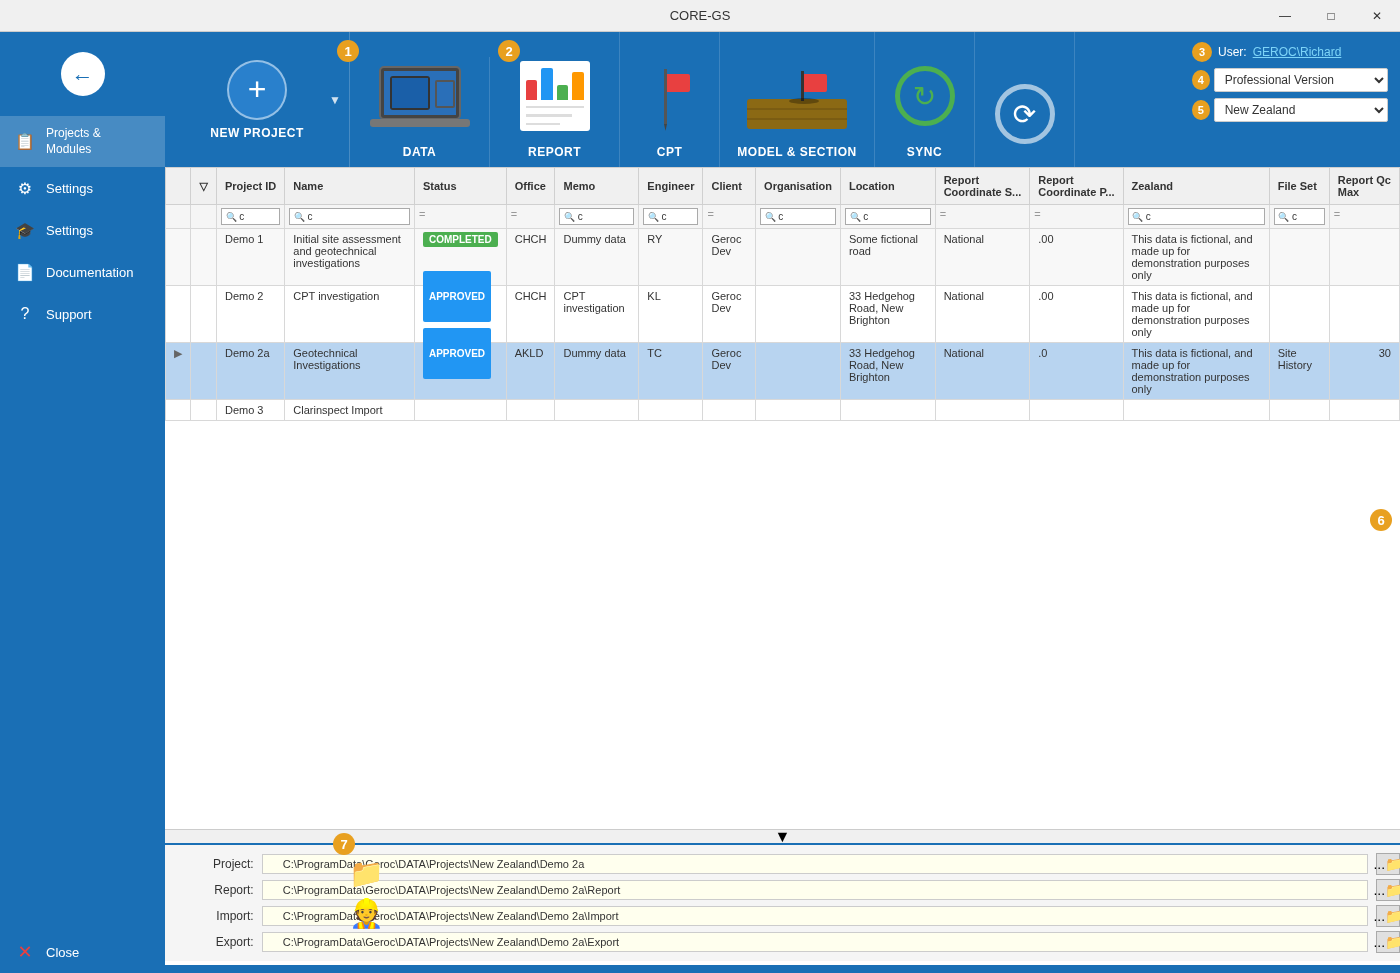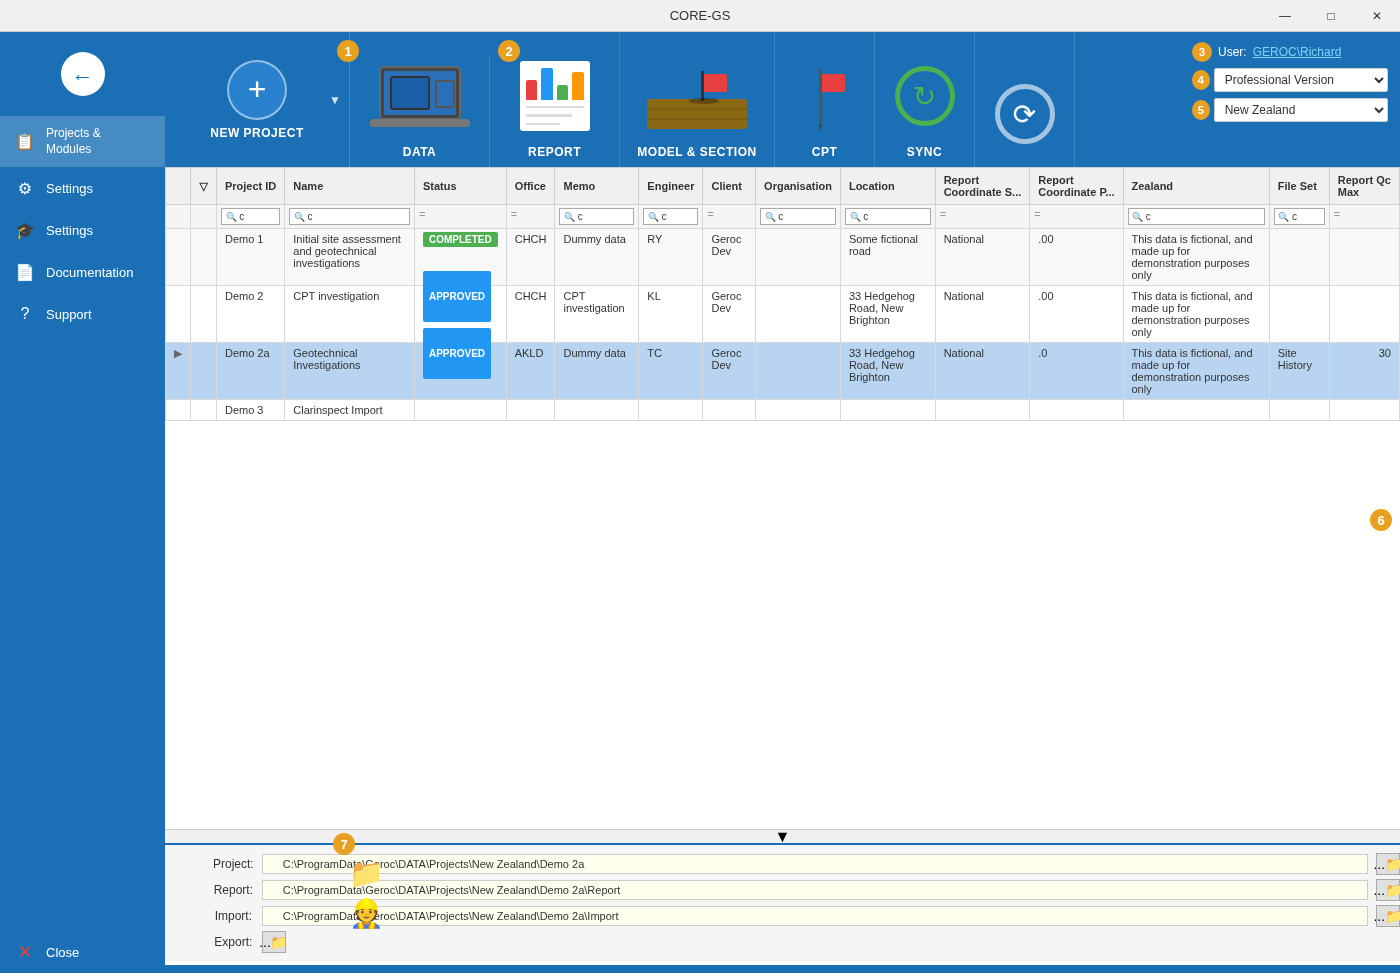--- a/index.html
+++ b/index.html
@@ -430,21 +430,21 @@
       grid-template-columns: auto 1fr auto;
       gap: 4px 8px;
       align-items: center;
       margin-left: 48px;
     }
 
     .path-label {
       font-size: 12px;
       color: #333;
       font-weight: 500;
-      text-align: center;
+      text-align: right;
     }
 
     .path-value {
       background: #ffffee;
       border: 1px solid #ccc;
       padding: 3px 20px;
       font-size: 11px;
       color: #333;
     }
 
@@ -577,47 +577,47 @@
               <div class="report-bar" style="height:28px; background:#FF9800;"></div>
             </div>
             <div style="width:100%; height:3px; background:#ddd; margin-top:2px;"></div>
             <div style="width:80%; height:3px; background:#ddd; margin-top:2px;"></div>
             <div style="width:60%; height:3px; background:#ddd; margin-top:2px;"></div>
           </div>
         </div>
         <div class="tab-label">REPORT</div>
       </div>
 
-      <div class="toolbar-tab" style="min-width: 155px;">
-        <div class="tab-image">
-          <svg width="110" height="75" viewBox="0 0 110 75">
-
-            <rect x="5" y="40" width="100" height="30" rx="3" fill="#8B6914"></rect>
-
-            <line x1="5" y1="50" x2="105" y2="50" stroke="#6b5010" stroke-width="1"></line>
-            <line x1="5" y1="60" x2="105" y2="60" stroke="#6b5010" stroke-width="1"></line>
-
-            <rect x="60" y="15" width="25" height="18" rx="2" fill="#e84040"></rect>
-            <rect x="59" y="12" width="3" height="30" fill="#333"></rect>
-
-            <ellipse cx="62" cy="42" rx="15" ry="3" fill="rgba(0,0,0,0.3)"></ellipse>
-          </svg>
-        </div>
-        <div class="tab-label">MODEL &amp; SECTION</div>
-      </div>
-
       <div class="toolbar-tab cpt-section">
         <div class="tab-image">
           <svg width="70" height="75" viewBox="0 0 70 75">
             <rect x="30" y="15" width="25" height="18" rx="2" fill="#e84040"></rect>
             <rect x="29" y="10" width="3" height="55" fill="#555"></rect>
             <polygon points="29,65 32,65 30.5,72" fill="#444"></polygon>
           </svg>
         </div>
         <div class="tab-label">CPT</div>
+      </div>
+
+      <div class="toolbar-tab" style="min-width: 155px;">
+        <div class="tab-image">
+          <svg width="110" height="75" viewBox="0 0 110 75">
+
+            <rect x="5" y="40" width="100" height="30" rx="3" fill="#8B6914"></rect>
+
+            <line x1="5" y1="50" x2="105" y2="50" stroke="#6b5010" stroke-width="1"></line>
+            <line x1="5" y1="60" x2="105" y2="60" stroke="#6b5010" stroke-width="1"></line>
+
+            <rect x="60" y="15" width="25" height="18" rx="2" fill="#e84040"></rect>
+            <rect x="59" y="12" width="3" height="30" fill="#333"></rect>
+
+            <ellipse cx="62" cy="42" rx="15" ry="3" fill="rgba(0,0,0,0.3)"></ellipse>
+          </svg>
+        </div>
+        <div class="tab-label">MODEL &amp; SECTION</div>
       </div>
 
       <div class="toolbar-tab sync-section">
         <div class="tab-image">
           <div class="sync-icon">↻</div>
         </div>
         <div class="tab-label">SYNC</div>
       </div>
 
       <div class="toolbar-tab refresh-section">
@@ -819,20 +819,21 @@
           </div>
 
           <span class="path-label">Import:</span>
           <div class="path-value">C:\ProgramData\Geroc\DATA\Projects\New Zealand\Demo 2a\Import</div>
           <div class="path-browse">
             <span>...</span>
             <span style="font-size:14px; color:#e8a020;">📁</span>
           </div>
 
           <span class="path-label">Export:</span>
+          <div class="path-value">C:\ProgramData\Geroc\DATA\Projects\New Zealand\Demo 2a\Export</div>
           <div class="path-browse">
             <span>...</span>
             <span style="font-size:14px; color:#e8a020;">📁</span>
           </div>
         </div>
       </div>
 
       <div class="bottom-scrollbar"></div>
     </div>
   </div>

